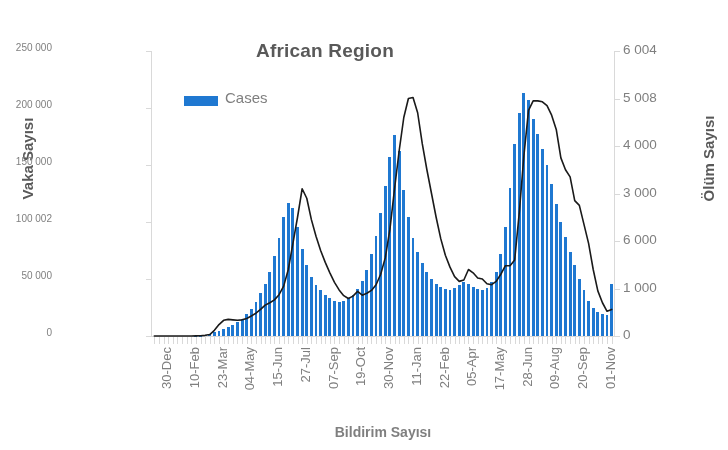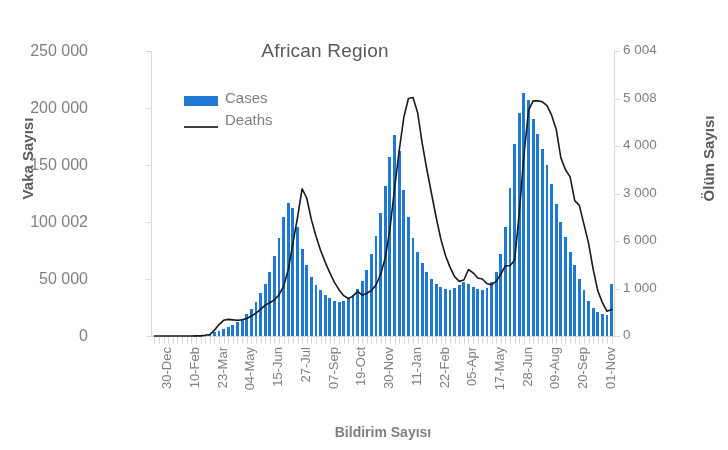--- a/index.html
+++ b/index.html
@@ -22,21 +22,21 @@
     background: #ffffff;
   }
   
   #chart-title {
     position: absolute;
     left: 160px;
     top: 40px;
     width: 330px;
     text-align: center;
     font-size: 19px;
-    font-weight: normal;
+    font-weight: bold;
     color: #595959;
     letter-spacing: 0.2px;
   }
   #y-left-title {
     position: absolute;
     left: -58px;
     top: 150px;
     width: 170px;
     text-align: center;
     font-size: 15px;
@@ -100,23 +100,23 @@
   .tick-left, .tick-right {
     position: absolute;
     width: 5px;
     height: 1px;
     background: #d9d9d9;
   }
   .tick-left { left: 146px; }
   .tick-right { left: 615px; }
   .ylabel-left {
     position: absolute;
-    right: 640px;
+    right: 676px;
     text-align: right;
-    font-size: 16px;
+    font-size: 10px;
     color: #7f7f7f;
     white-space: nowrap;
   }
   .ylabel-right {
     position: absolute;
     left: 623px;
     text-align: left;
     font-size: 13.5px;
     color: #7f7f7f;
     white-space: nowrap;
@@ -440,19 +440,15 @@
     <svg id="lines-svg" viewBox="0 0 462 285" preserveAspectRatio="none">
       <polyline id="deaths-line" fill="none" stroke="#1a1a1a" stroke-width="1.6" stroke-linejoin="round" stroke-linecap="round" vector-effect="non-scaling-stroke" points="2.31,285.00 6.93,285.00 11.55,285.00 16.17,285.00 20.79,285.00 25.41,285.00 30.03,285.00 34.65,285.00 39.27,285.00 43.89,284.90 48.51,284.71 53.13,284.33 57.75,283.57 62.37,279.30 66.99,273.60 71.61,269.32 76.23,268.38 80.85,268.85 85.47,269.32 90.09,268.85 94.71,267.43 99.33,265.05 103.95,262.20 108.57,258.40 113.19,254.13 117.81,251.75 122.43,248.90 127.05,243.68 131.67,235.13 136.29,218.50 140.91,192.38 145.53,166.25 150.15,137.75 154.77,147.25 159.39,168.63 164.01,185.25 168.63,199.50 173.25,211.38 177.87,221.82 182.49,231.32 187.11,238.93 191.73,244.63 196.35,247.47 200.97,245.10 205.59,240.35 210.21,244.15 214.83,242.25 219.45,239.40 224.07,233.70 228.69,223.25 233.31,206.63 237.93,178.13 242.55,137.75 247.17,99.75 251.79,66.50 256.41,47.50 261.03,46.55 265.65,61.75 270.27,92.63 274.89,118.75 279.51,142.50 284.13,166.25 288.75,187.63 293.37,204.25 297.99,216.13 302.61,225.63 307.23,230.38 311.85,228.95 316.47,218.50 321.09,221.82 325.71,227.05 330.33,228.00 334.95,232.75 339.57,233.70 344.19,230.38 348.81,223.25 353.43,214.70 358.05,214.70 362.67,209.00 367.29,161.50 371.91,104.50 376.53,59.38 381.15,49.88 385.77,49.88 390.39,50.83 395.01,54.63 399.63,64.13 404.25,78.38 408.87,106.88 413.49,118.75 418.11,125.88 422.73,149.63 427.35,154.38 431.97,173.38 436.59,192.38 441.21,218.50 445.83,239.88 450.45,251.75 455.07,260.30 459.69,258.40"></polyline>
     </svg>
   </div>
 
   <div id="legend">
     <div class="legend-row">
       <span class="legend-swatch-bar"></span>
       <span class="legend-label">Cases</span>
     </div>
-    <div class="legend-row">
-      <span class="legend-swatch-line"></span>
-      <span class="legend-label">Deaths</span>
-    </div>
   </div>
 
 </div>
 
 </body></html>

